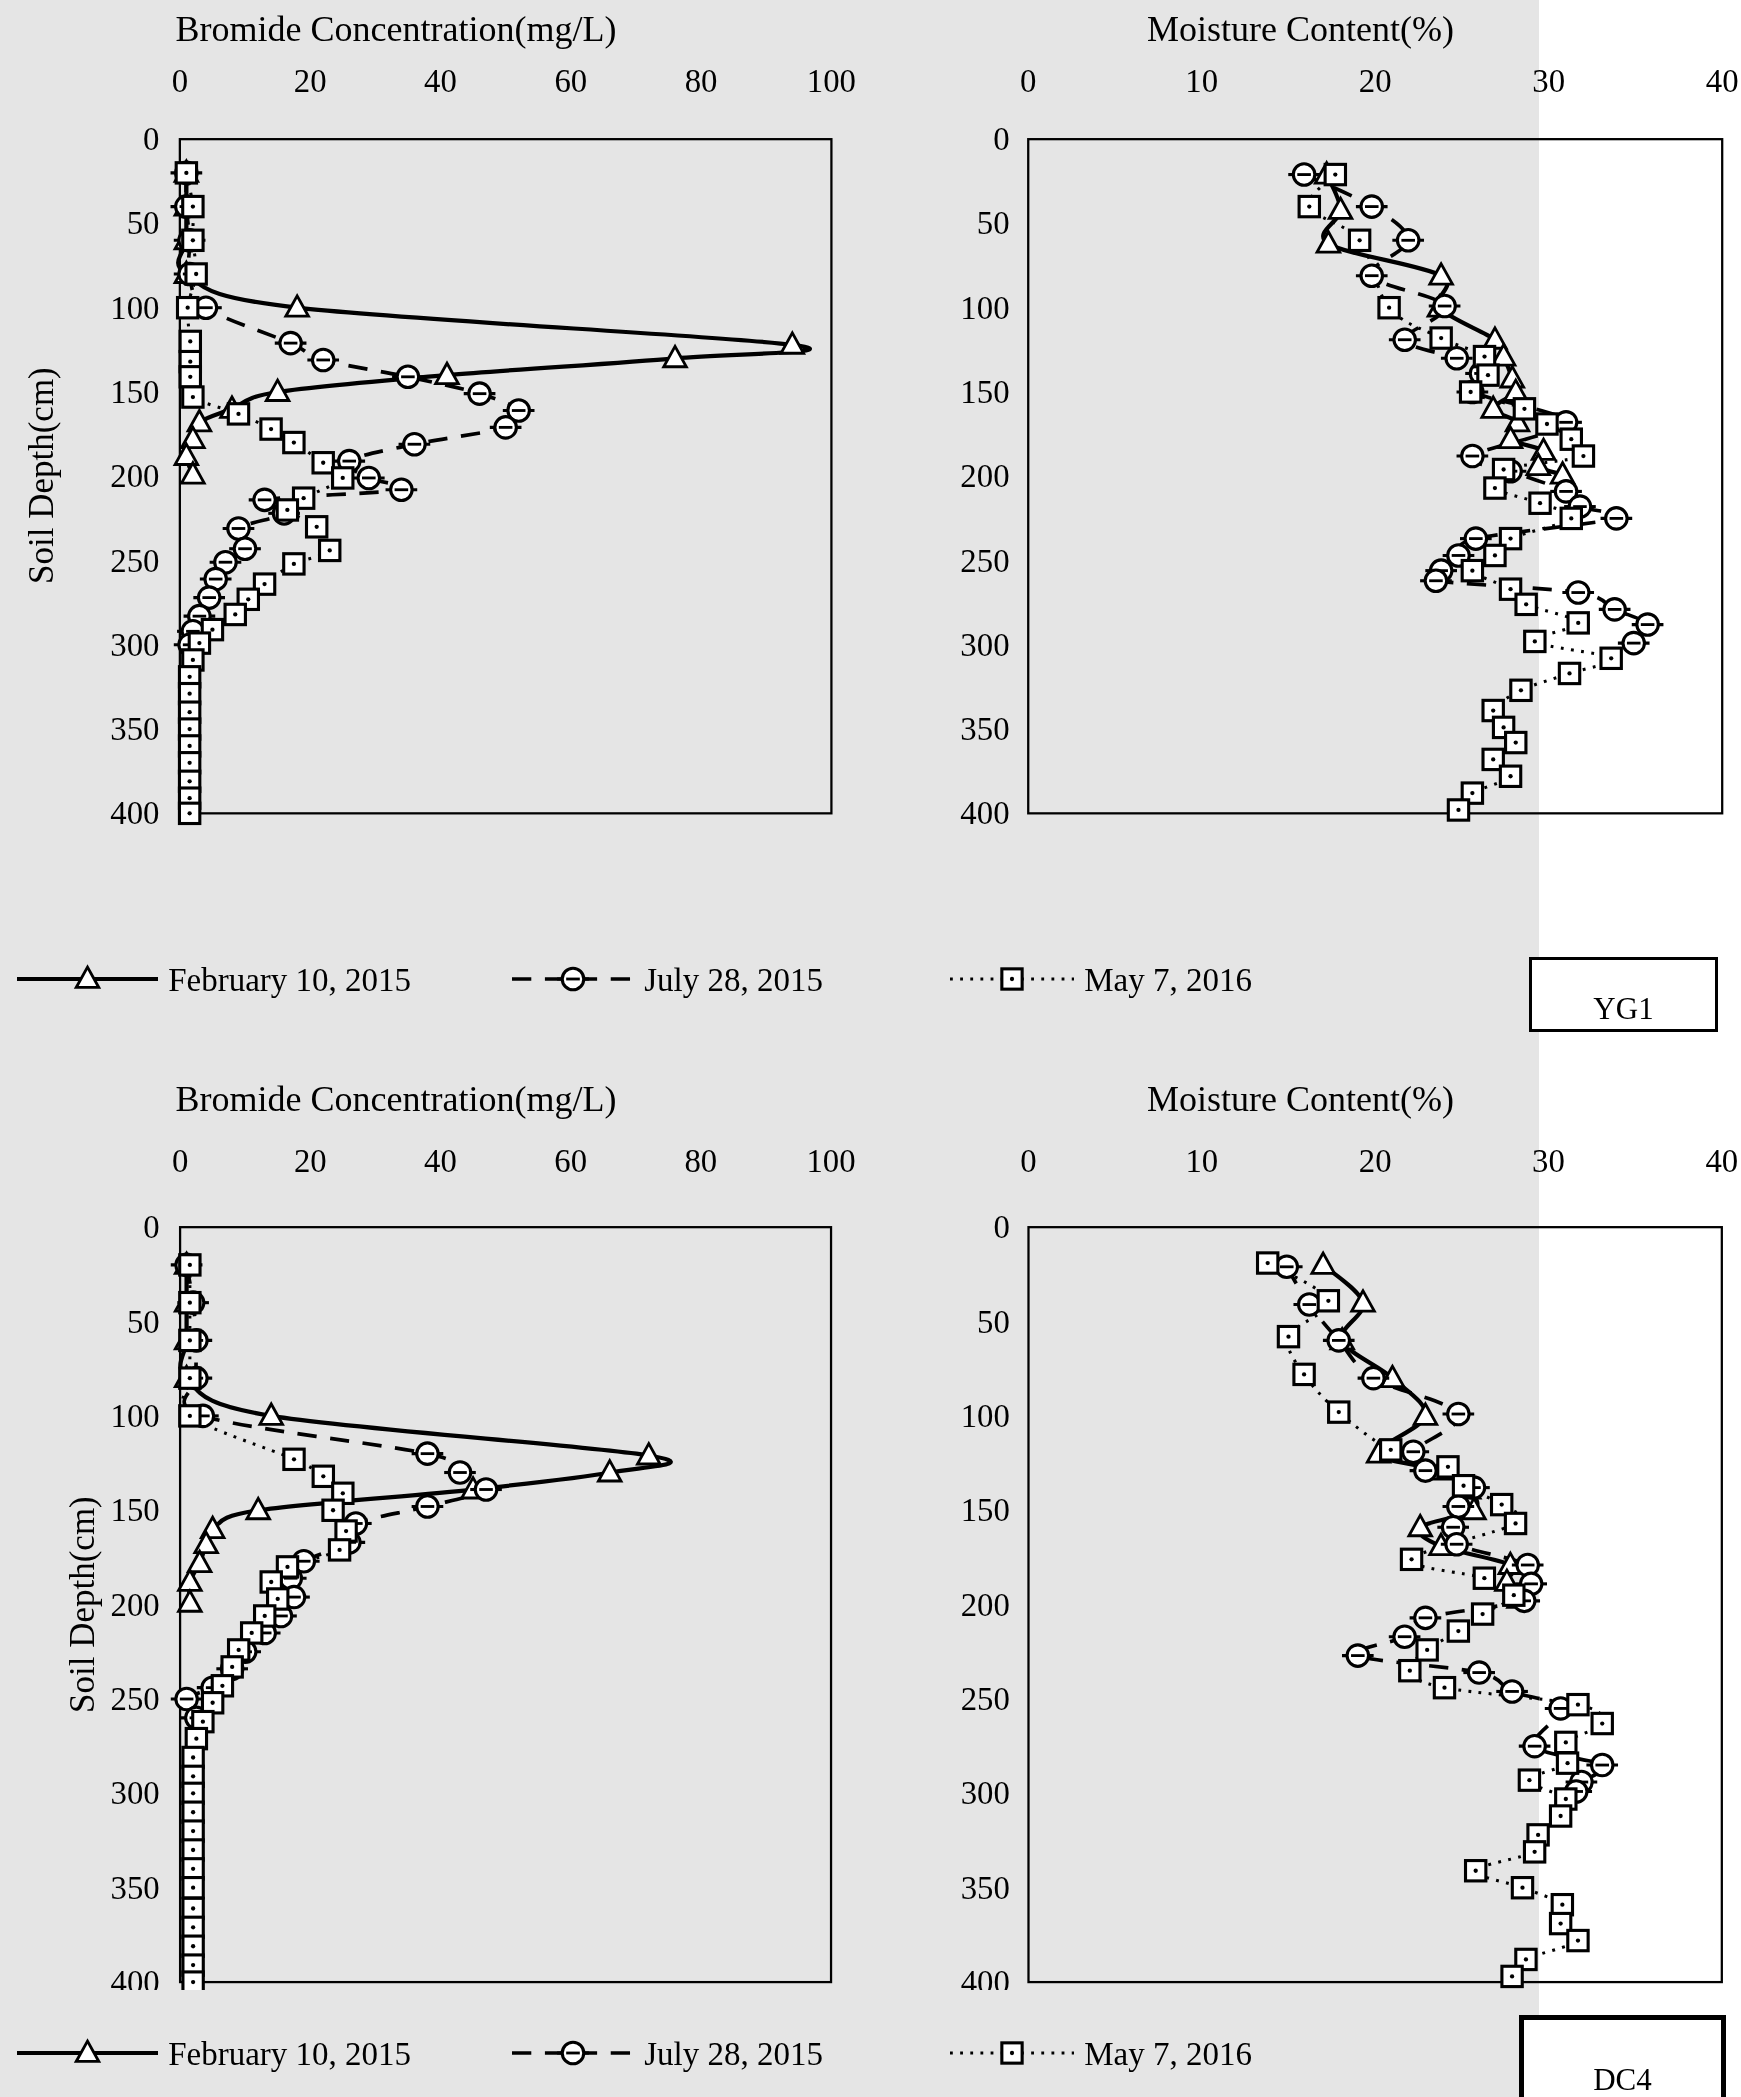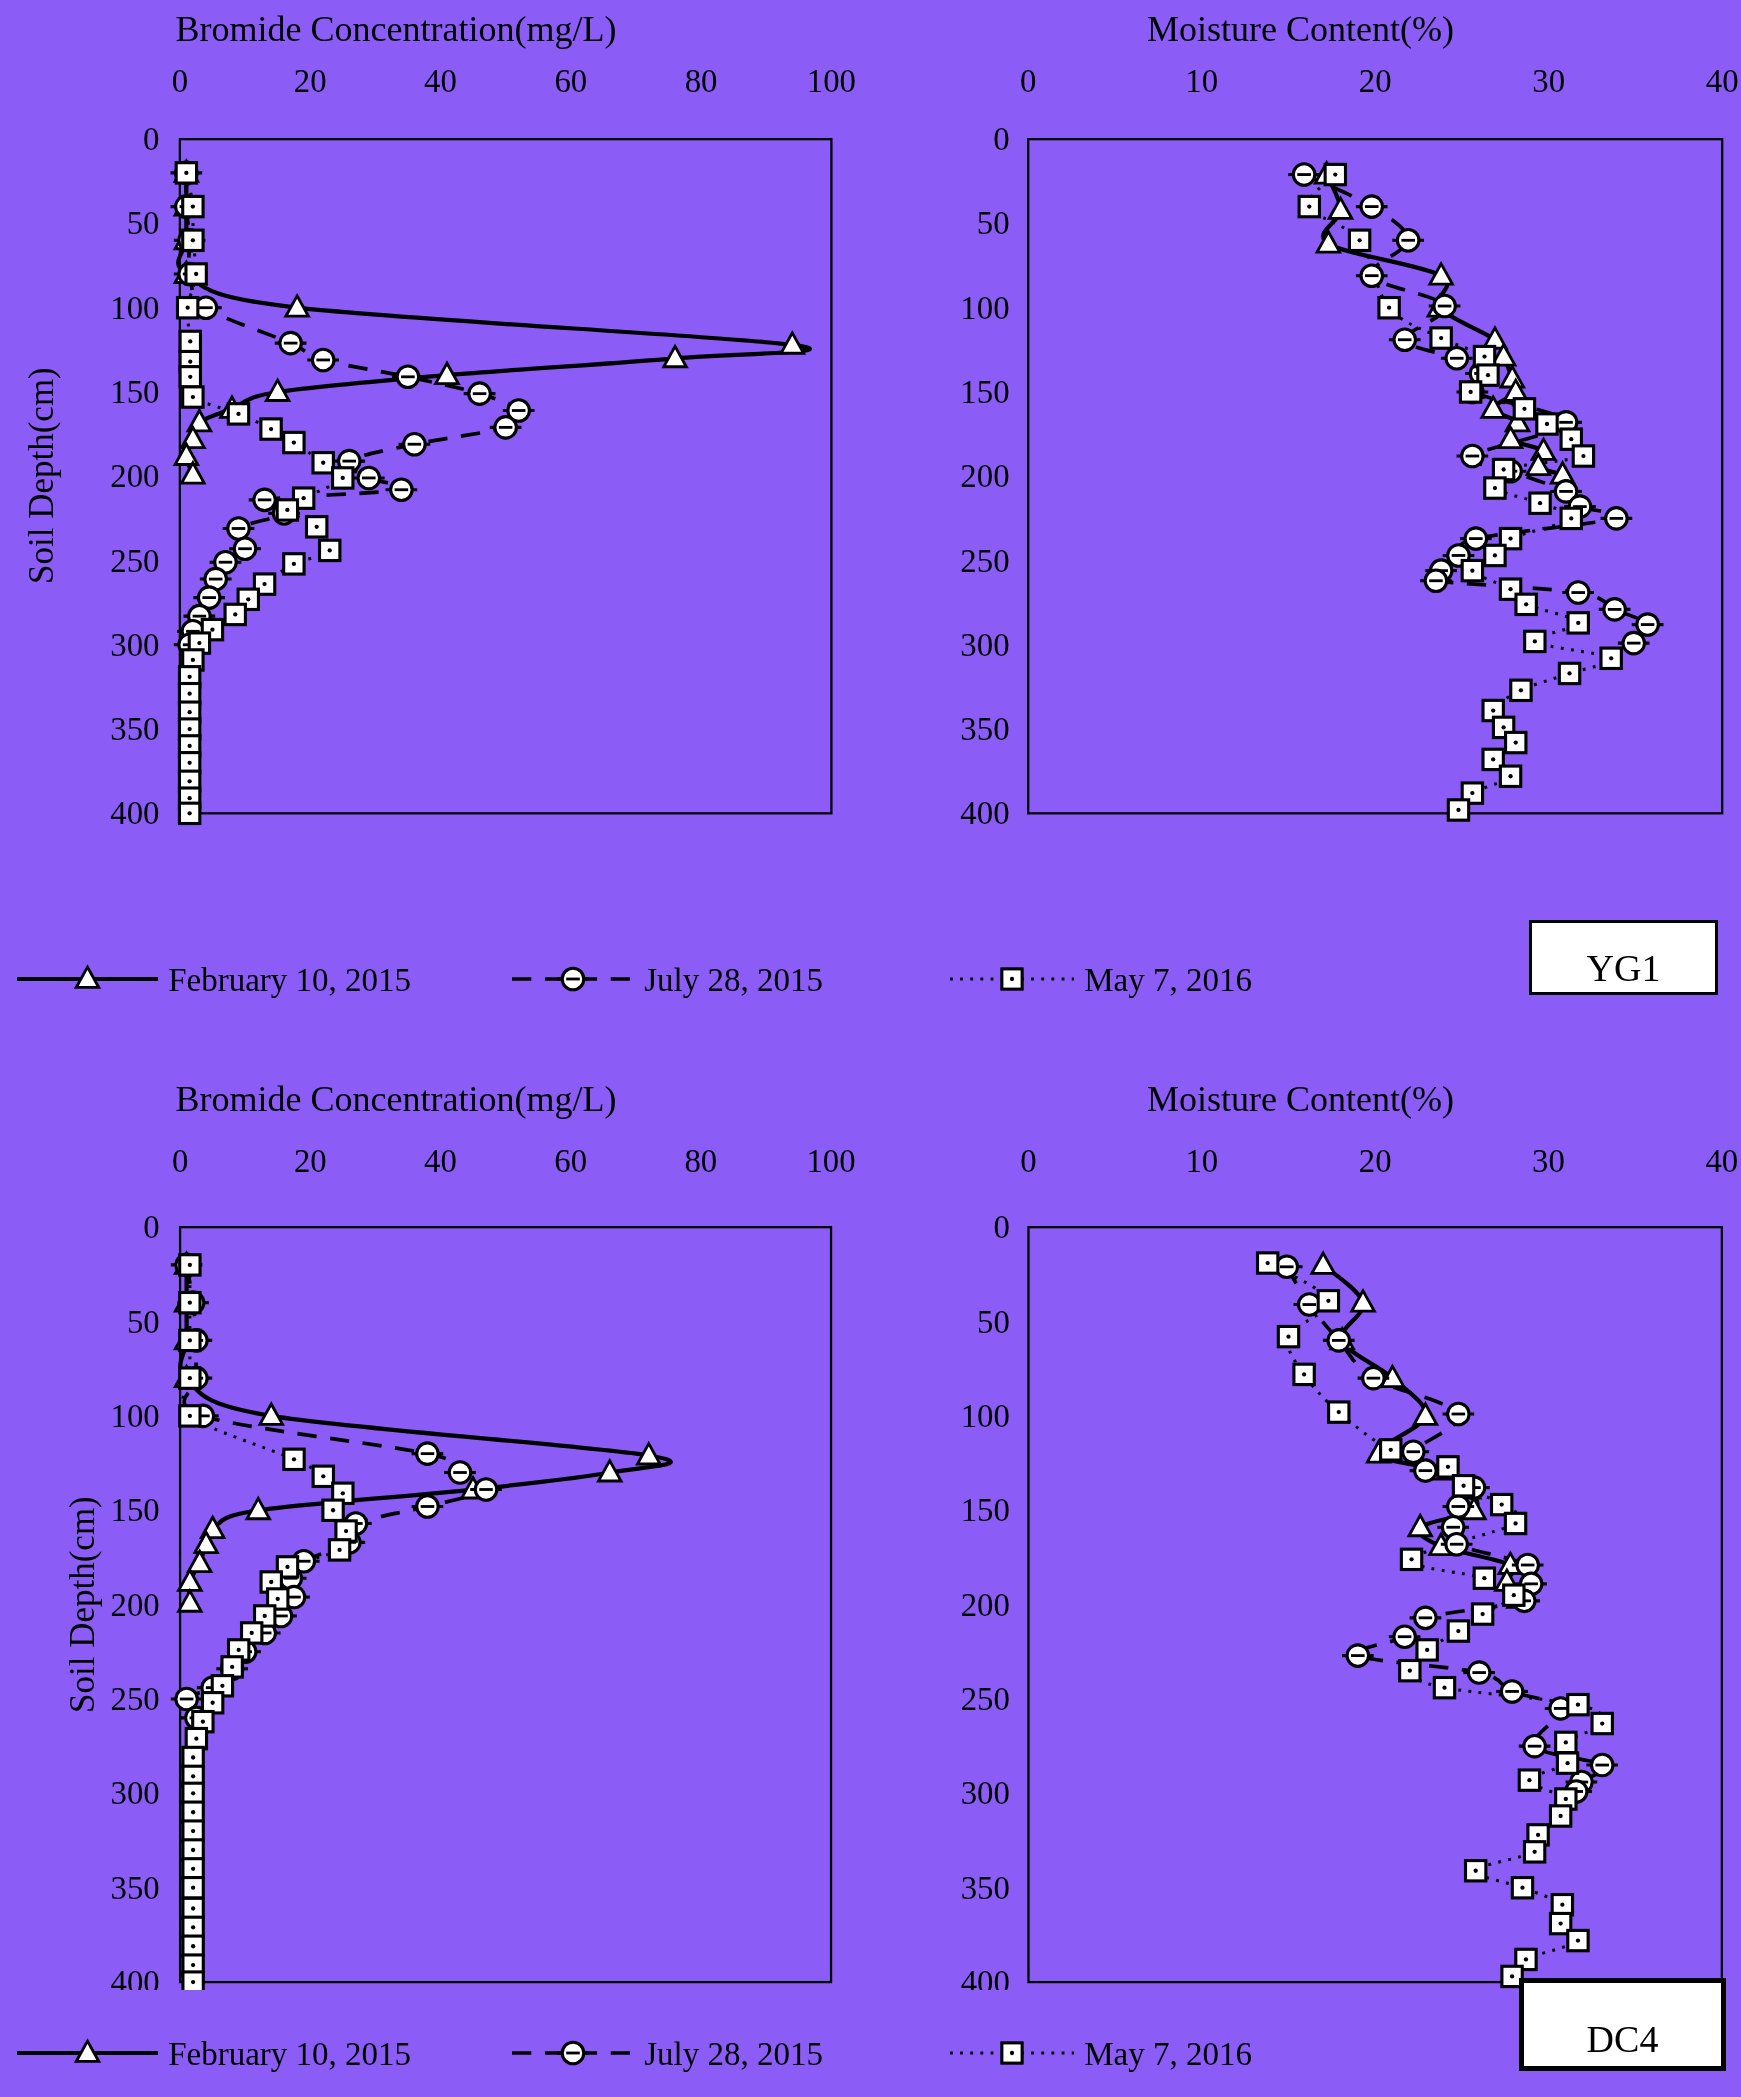--- a/index.html
+++ b/index.html
@@ -1,29 +1,29 @@
 <!DOCTYPE html>
 <html style="font-size:9px"><head>
 <meta charset="utf-8">
 <style>
   html,body{margin:0;padding:0;background:#fff;}
   body{width:1741px;height:2097px;overflow:hidden;
        font-family:"Liberation Serif","DejaVu Serif",serif;color:#000;}
-  .page{position:relative;width:1741px;height:2097px;background:#8b5cf6;}
+  .page{position:relative;width:1539px;height:2097px;background:#e5e5e5;}
   .chart{position:absolute;}
   .title{position:absolute;font-size:36px;line-height:41px;text-align:center;white-space:nowrap;}
   .ylab{position:absolute;writing-mode:vertical-rl;transform:rotate(180deg);
         width:41px;text-align:center;font-size:35px;white-space:nowrap;}
   svg.plot{position:absolute;left:0;top:0;}
   svg text{font-family:"Liberation Serif","DejaVu Serif",serif;font-size:58px;fill:#000;}
   .legend{position:absolute;left:0;width:1741px;height:73px;}
   .litem{position:absolute;top:0;height:73px;display:flex;align-items:flex-end;gap:10.2px;}
   .llabel{font-size:33px;white-space:nowrap;}
   .station{position:absolute;background:#fff;display:flex;align-items:flex-end;
-           justify-content:center;font-size:38px;}
+           justify-content:center;font-size:31px;margin-top:37px;}
   .station.yg1{border:3.4px solid #000;padding-bottom:2.3px;}
   .station.dc4{border:5.1px solid #000;padding-bottom:5px;}
 </style>
 </head>
 <body>
 
 <div class="page">
 
   <div class="chart" style="left:0;top:0;width:871px;height:905px">
     <div class="title" style="left:85px;top:9px;width:622px">Bromide Concentration(mg/L)</div>

